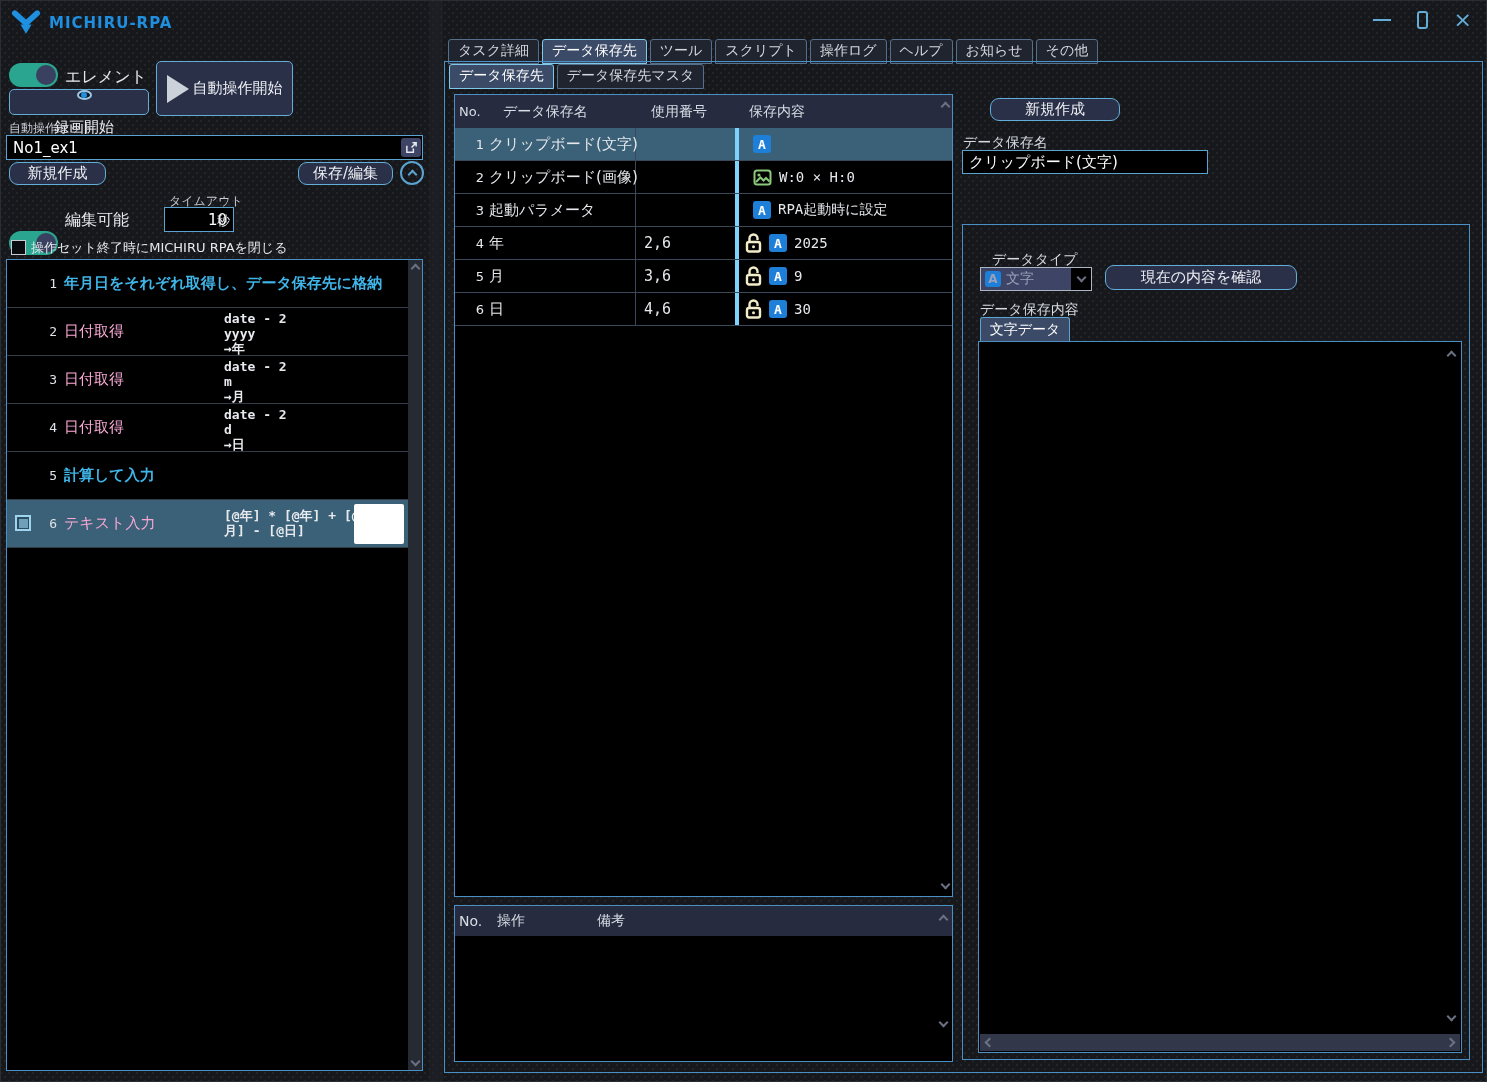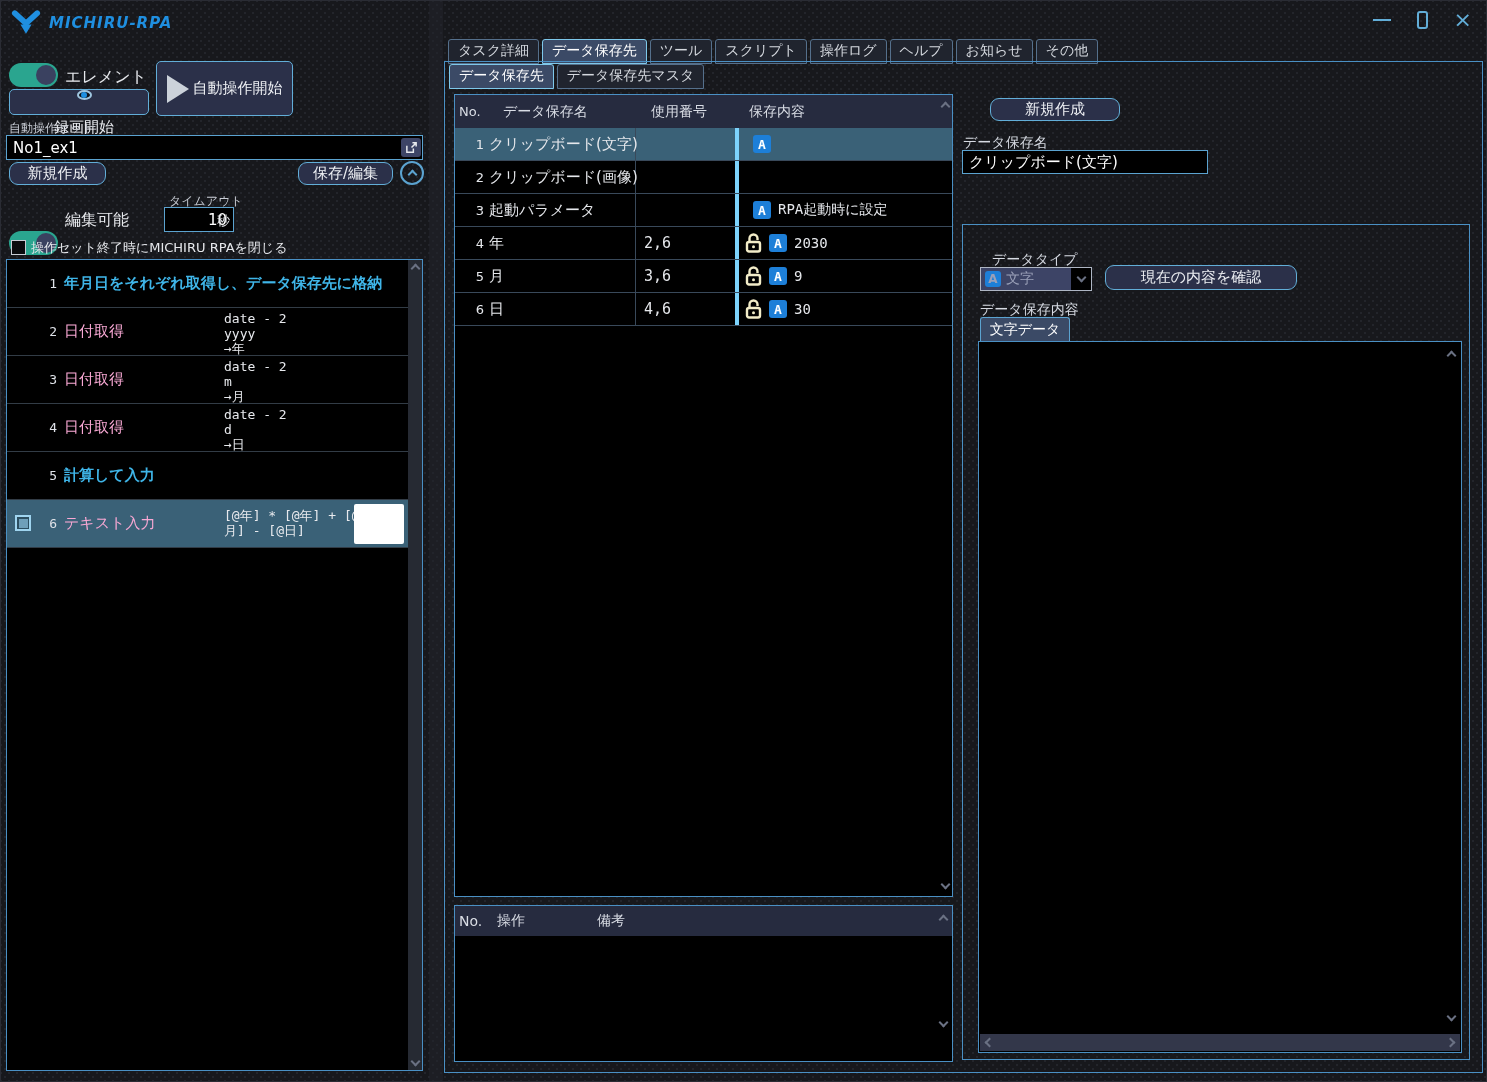--- a/index.html
+++ b/index.html
@@ -6,35 +6,35 @@
   body { background:#0e0f12; }
   .window {
     position:relative; width:1487px; height:1082px; overflow:hidden;
     color:#e6e8ec; font-family:"DejaVu Sans",sans-serif; font-size:14px;
     background-color:#17181c;
     background-image:radial-gradient(#23252b 1.4px,transparent 1.5px),
                      radial-gradient(#23252b 1.4px,transparent 1.5px);
     background-size:8px 8px; background-position:0 0,4px 4px;
     border:1px solid #2a2c34;
   }
-  .mono { font-family:"DejaVu Sans Mono",monospace; }
+  .mono { font-family:"DejaVu Sans Mono",monospace;font-weight:bold; }
   .abs { position:absolute; }
   .btn {
     background:#2b3049; border:1px solid #62aed8; border-radius:9px;
     color:#eef0f4; display:flex; align-items:center; justify-content:center;
     font-size:15px; cursor:default;
   }
   .inp {
     background:#000; border:1px solid #5ba3d0; color:#fff;
     font-family:"DejaVu Sans",sans-serif; font-size:15px; padding:0 6px;
     outline:none;
   }
   
   .logo-wrap { left:10px; top:8px; display:flex; align-items:center; gap:8px; }
-  .logo-text { color:#1f8fe0; font-weight:bold; font-style:italic; font-size:15px; letter-spacing:1px; }
+  .logo-text { color:#1f8fe0; font-weight:bold; font-size:15px; letter-spacing:1px; }
   .winctl { top:10px; display:flex; align-items:center; gap:26px; right:14px; }
   .ctl-min { width:18px; height:2px; background:#62aed8; }
   .ctl-max { width:11px; height:18px; border:2px solid #62aed8; border-radius:3px; }
   .ctl-close { color:#62aed8; font-size:22px; line-height:18px; }
   
   .toggle { width:49px; height:24px; border-radius:12px; background:#2aa58f; position:relative; }
   .toggle .knob { position:absolute; right:2px; top:2px; width:20px; height:20px; border-radius:50%; background:#3a4160; }
   .radio-ic { width:15px; height:15px; border-radius:50%; border:2px solid #9fc6e0; background:#101218; display:flex; align-items:center; justify-content:center; }
   .radio-ic i { width:6px; height:6px; border-radius:50%; background:#1f8fe0; }
   .play { width:0; height:0; border-left:22px solid #ccd2da; border-top:14px solid transparent; border-bottom:14px solid transparent; }
@@ -235,20 +235,28 @@
         <span class="c-usage"></span>
         <span class="c-content">
             <span class="a-ic">A</span>
             <span></span>
           </span>
       </div>
       <div class="dt-row">
         <span class="c-no">2</span>
         <span class="c-name">クリップボード(画像)</span>
         <span class="c-usage"></span>
+        <span class="c-content">
+          <svg width="19" height="17" viewBox="0 0 19 17">
+            <rect x="1.5" y="1.5" width="16" height="14" rx="2.5" fill="none" stroke="#8bc97a" stroke-width="2"></rect>
+            <circle cx="6" cy="6" r="1.6" fill="#8bc97a"></circle>
+            <path d="M3 13 l4.5-4.5 3 3 2.5-2.5 3.5 3.5" fill="none" stroke="#8bc97a" stroke-width="2"></path>
+          </svg>
+          <span>W:0 × H:0</span>
+        </span>
       </div>
       <div class="dt-row">
         <span class="c-no">3</span>
         <span class="c-name">起動パラメータ</span>
         <span class="c-usage"></span>
         <span class="c-content">
             <span class="a-ic">A</span>
             <span>RPA起動時に設定</span>
           </span>
       </div>
@@ -256,21 +264,21 @@
         <span class="c-no">4</span>
         <span class="c-name">年</span>
         <span class="c-usage">2,6</span>
         <span class="c-content" style="padding-left:6px;">
           <svg width="17" height="20" viewBox="0 0 17 20">
             <path d="M4.5 9 V5.5 a4 4 0 0 1 8 0 V7" fill="none" stroke="#f2ecc8" stroke-width="2.4"></path>
             <rect x="2" y="9" width="13" height="9.5" rx="2" fill="none" stroke="#f2ecc8" stroke-width="2.4"></rect>
             <circle cx="8.5" cy="13.8" r="1.5" fill="#f2ecc8"></circle>
           </svg>
           <span class="a-ic">A</span>
-            <span>2030</span>
+            <span>2025</span>
         </span>
       </div>
       <div class="dt-row">
         <span class="c-no">5</span>
         <span class="c-name">月</span>
         <span class="c-usage">3,6</span>
         <span class="c-content" style="padding-left:6px;">
           <svg width="17" height="20" viewBox="0 0 17 20">
             <path d="M4.5 9 V5.5 a4 4 0 0 1 8 0 V7" fill="none" stroke="#f2ecc8" stroke-width="2.4"></path>
             <rect x="2" y="9" width="13" height="9.5" rx="2" fill="none" stroke="#f2ecc8" stroke-width="2.4"></rect>

